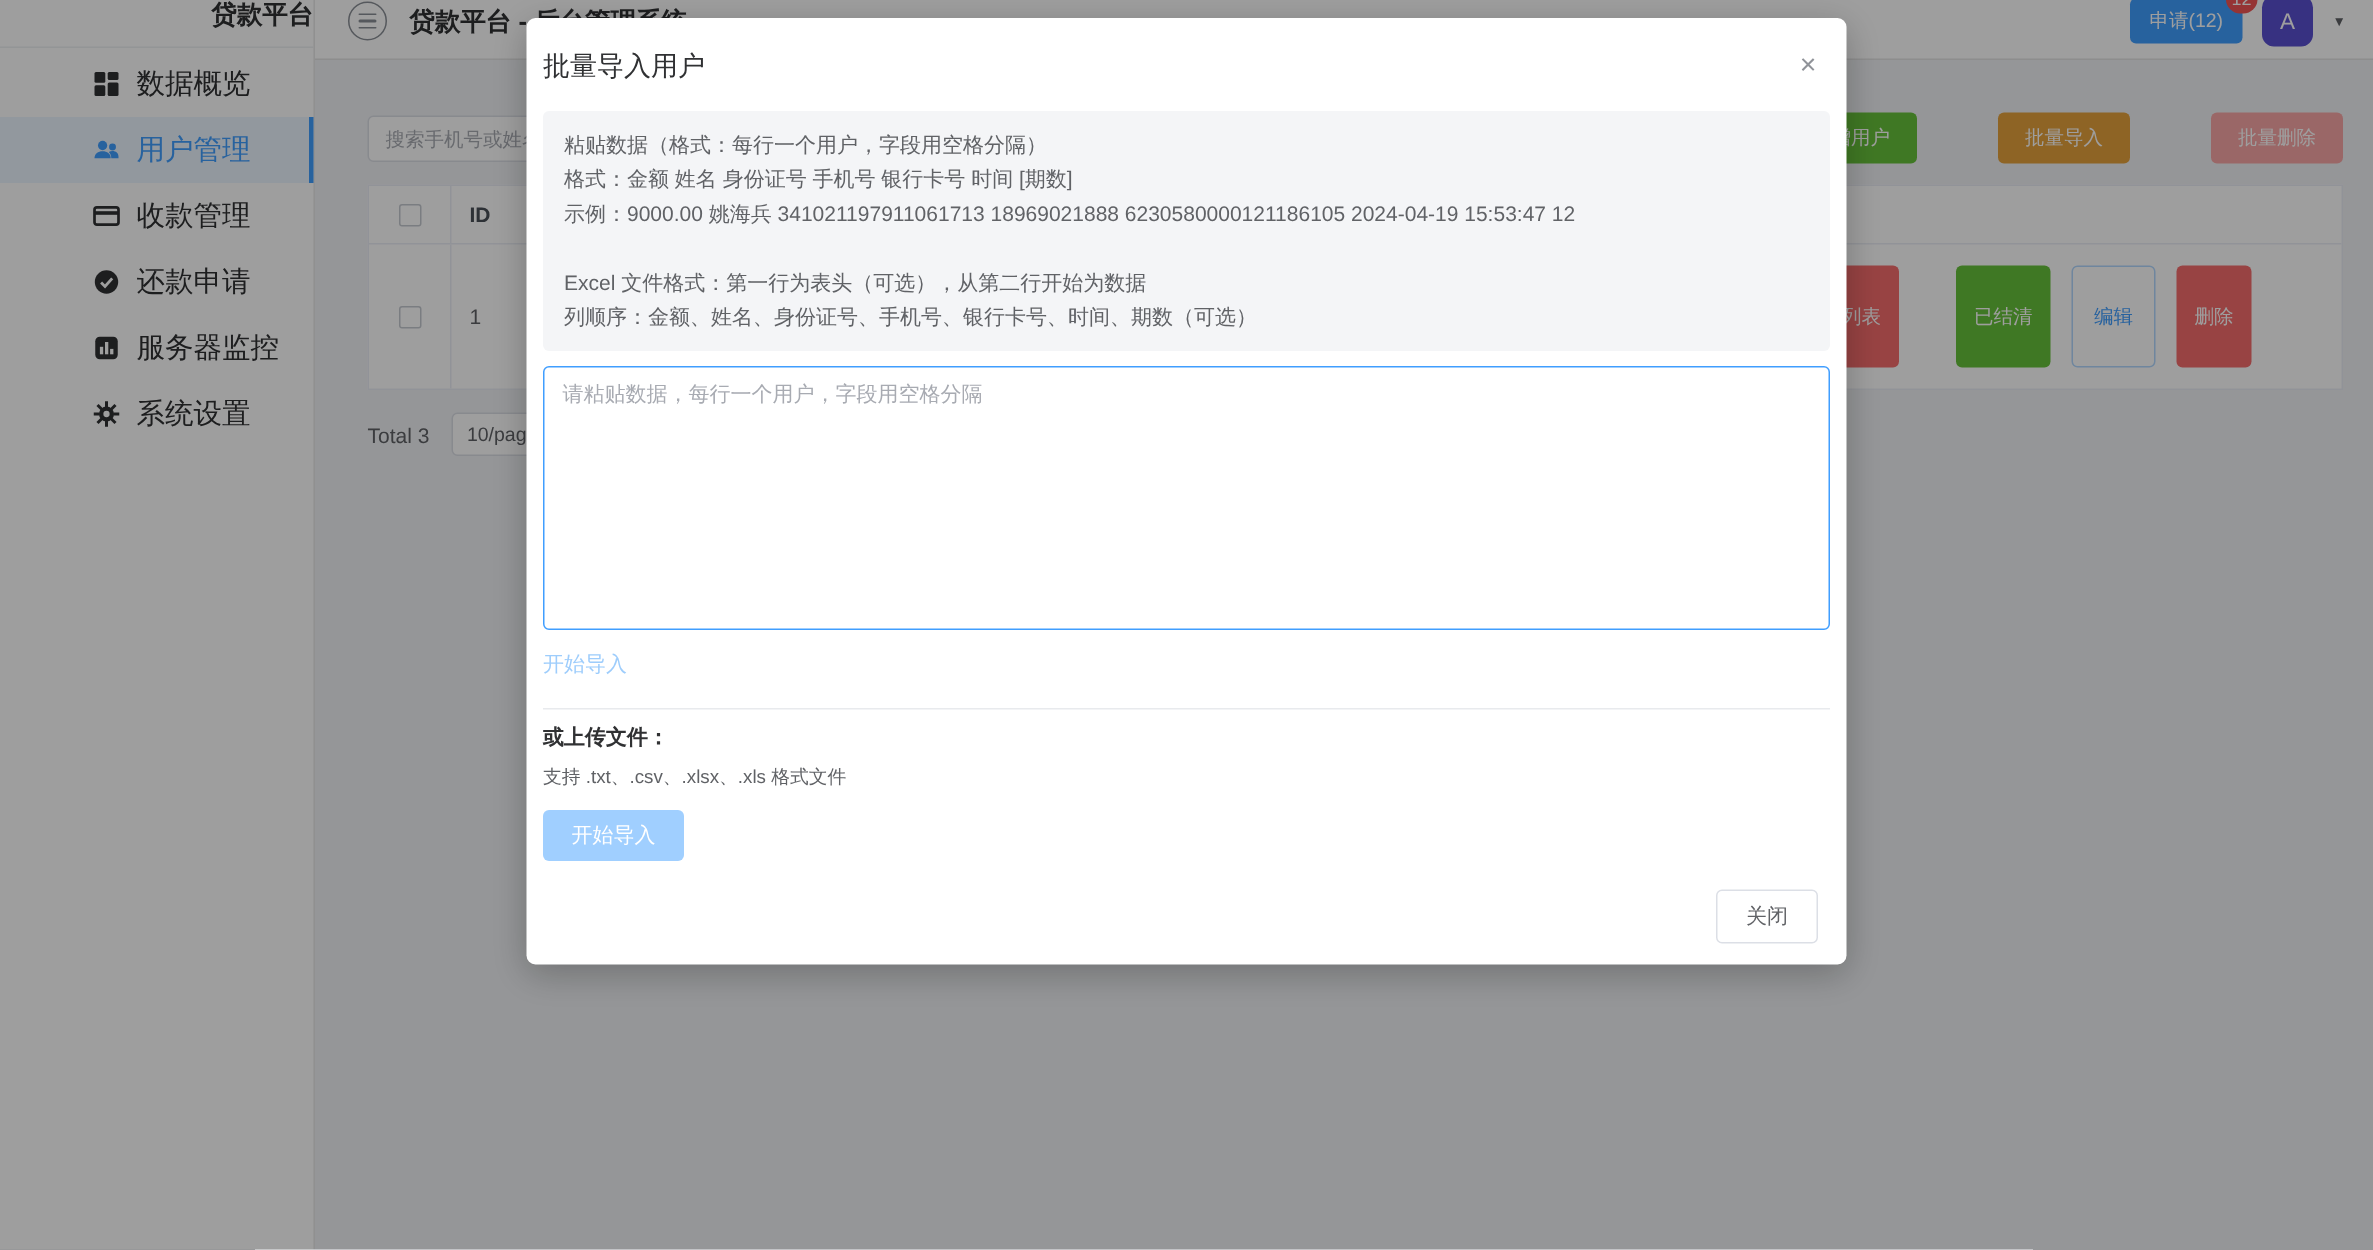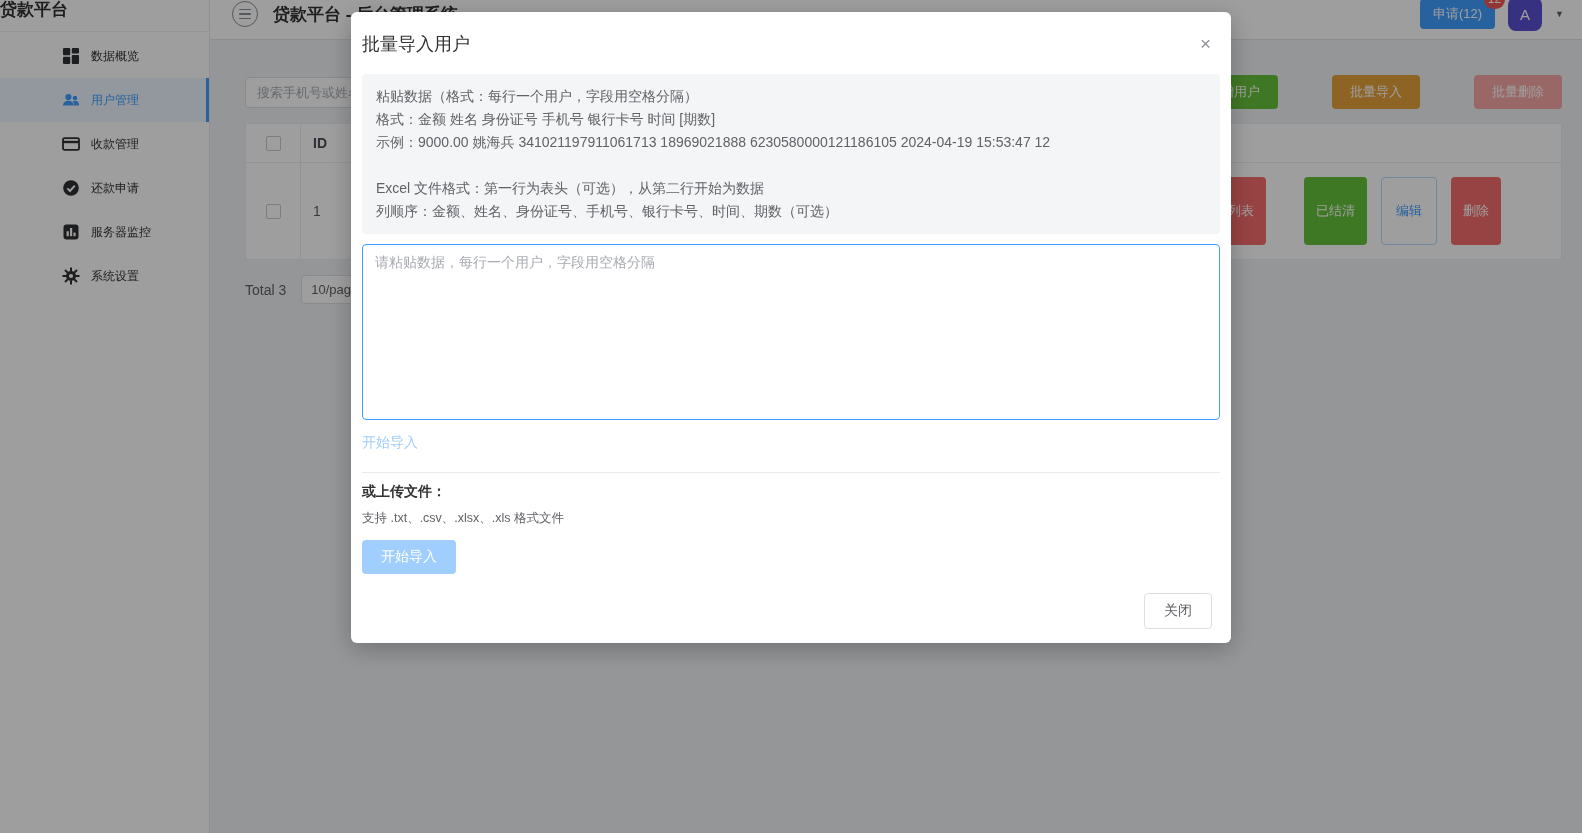--- a/index.html
+++ b/index.html
@@ -6,24 +6,24 @@
   html, body { width: 1582px; height: 833px; overflow: hidden; }
   body {
     font-family: "Liberation Sans", "DejaVu Sans", sans-serif;
     background: #f0f2f5;
     color: #303133;
   }
   .app { display: flex; height: 100%; }
 
   
   .sidebar { width: 210px; background: #fff; flex-shrink: 0; border-right: 1px solid #e8e8e8; }
-  .sidebar-header { height: 32px; border-bottom: 1px solid #eef0f2; display: flex; justify-content: flex-start; }
+  .sidebar-header { height: 32px; border-bottom: 1px solid #eef0f2; display: flex; justify-content: flex-end; }
   .sidebar-title { font-size: 17px; font-weight: bold; color: #303133; line-height: 20px; margin-top: 0px; }
   .menu { padding-top: 2px; }
-  .menu-item { height: 44px; display: flex; align-items: center; padding-left: 62px; cursor: pointer; color: #303133; font-size: 12px; }
+  .menu-item { height: 44px; display: flex; align-items: center; padding-left: 62px; cursor: pointer; color: #303133; font-size: 19px; }
   .menu-item .mi-icon { width: 18px; height: 18px; margin-right: 11px; flex-shrink: 0; display: inline-flex; }
   .menu-item.active { background: #ecf5ff; color: #409eff; border-right: 3px solid #409eff; }
 
   
   .right-pane { flex: 1; display: flex; flex-direction: column; min-width: 0; }
   .topbar { height: 40px; background: #fff; border-bottom: 1px solid #e4e4e4; position: relative; }
   .topbar-row { position: absolute; left: 22px; right: 18px; top: -12px; height: 52px; display: flex; align-items: center; }
   .hamburger { width: 26px; height: 26px; border: 1.6px solid #8a8f96; border-radius: 50%; display: flex; flex-direction: column; justify-content: center; align-items: center; gap: 3px; cursor: pointer; background: #fff; }
   .hamburger i { display: block; width: 12px; height: 1.6px; background: #8a8f96; border-radius: 1px; }
   .topbar-title { margin-left: 15px; font-size: 17px; font-weight: 600; color: #303133; white-space: nowrap; }

